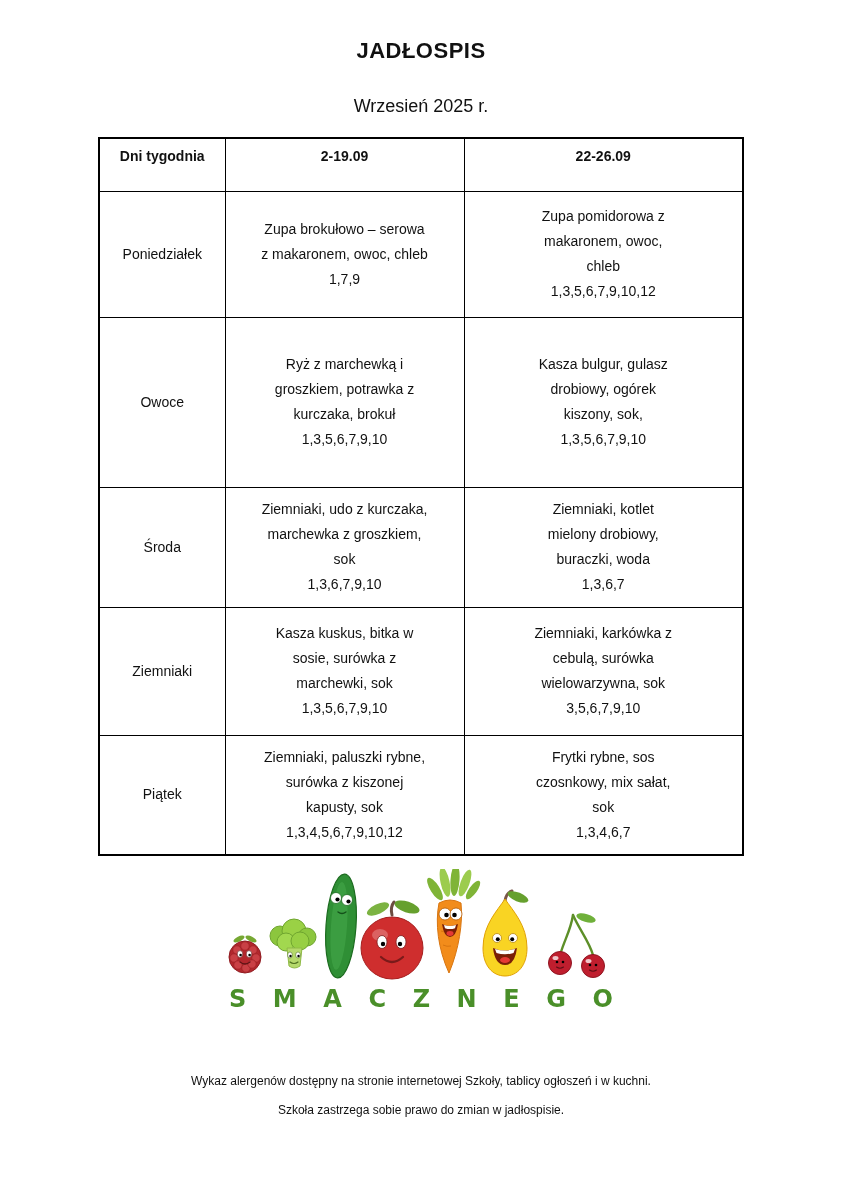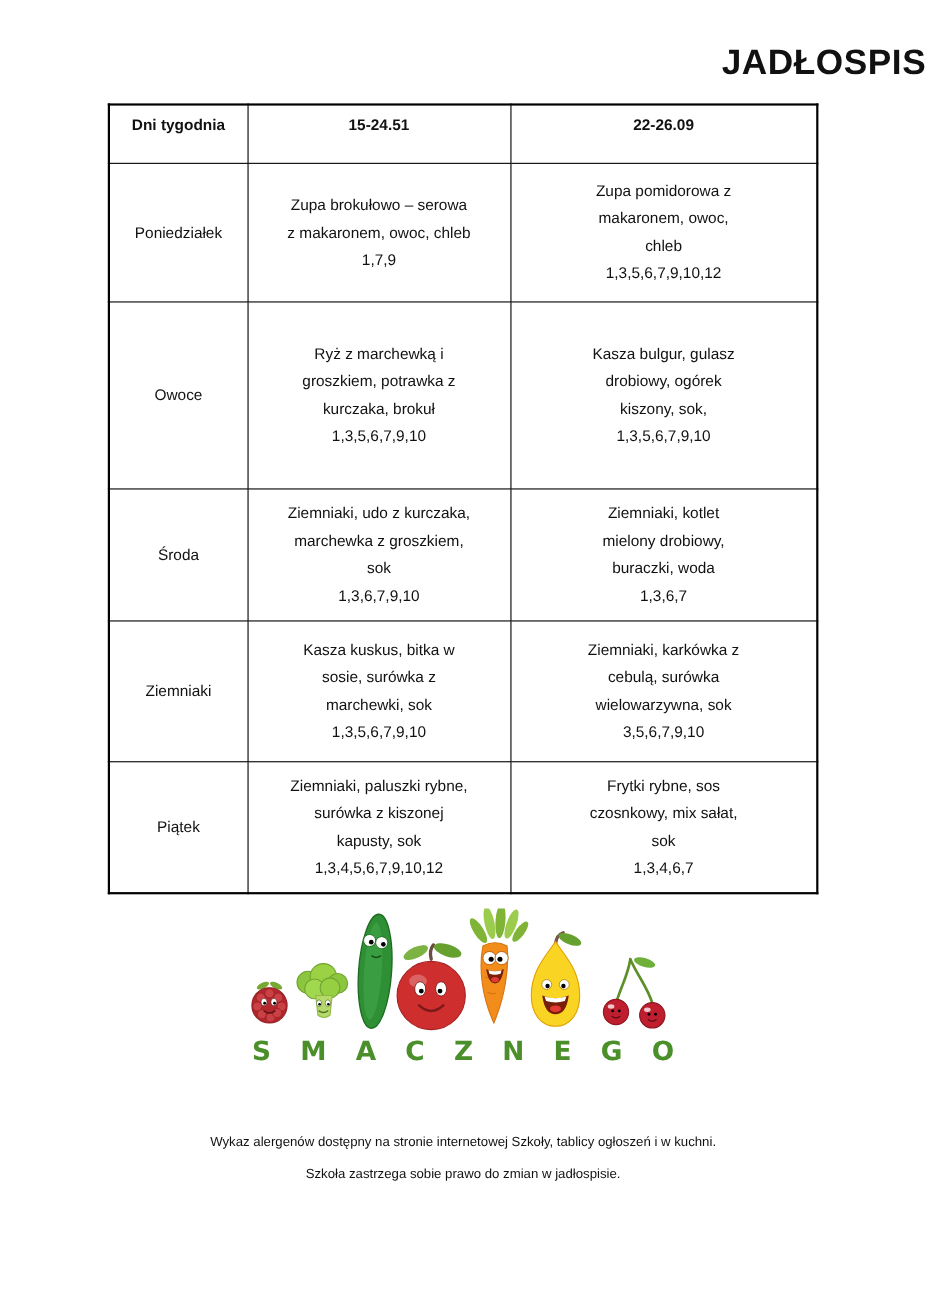--- a/index.html
+++ b/index.html
@@ -9,22 +9,22 @@
     height: 1178px;
     position: relative;
     overflow: hidden;
     font-family: "Liberation Sans", sans-serif;
     color: #111;
   }
   .page { width: 842px; height: 1178px; }
 
   .doc-title {
     margin-top: 40px;
-    text-align: right;
-    font-size: 32px;
+    text-align: center;
+    font-size: 22px;
     font-weight: bold;
     letter-spacing: 0.5px;
     line-height: 1;
   }
   .doc-subtitle {
     margin-top: 35px;
     text-align: center;
     font-size: 18px;
     line-height: 1;
   }
@@ -89,31 +89,32 @@
     font-size: 12px;
     line-height: 29px;
   }
 </style>
 </head>
 <body>
 
 <div class="page">
 
   <div class="doc-title">JADŁOSPIS</div>
+  <div class="doc-subtitle">Wrzesień 2025 r.</div>
 
   <table class="menu">
     <colgroup>
       <col class="c-day">
         <col class="c-week1">
         <col class="c-week2">
     </colgroup>
     <tbody>
       <tr class="hdr">
         <th>Dni tygodnia</th>
-        <th>15-24.51</th>
+        <th>2-19.09</th>
         <th>22-26.09</th>
       </tr>
       <tr class="r0">
         <td class="day">Poniedziałek</td>
         <td class="meal">Zupa brokułowo – serowa
 z makaronem, owoc, chleb
 1,7,9</td>
         <td class="meal">Zupa pomidorowa z
 makaronem, owoc,
 chleb

